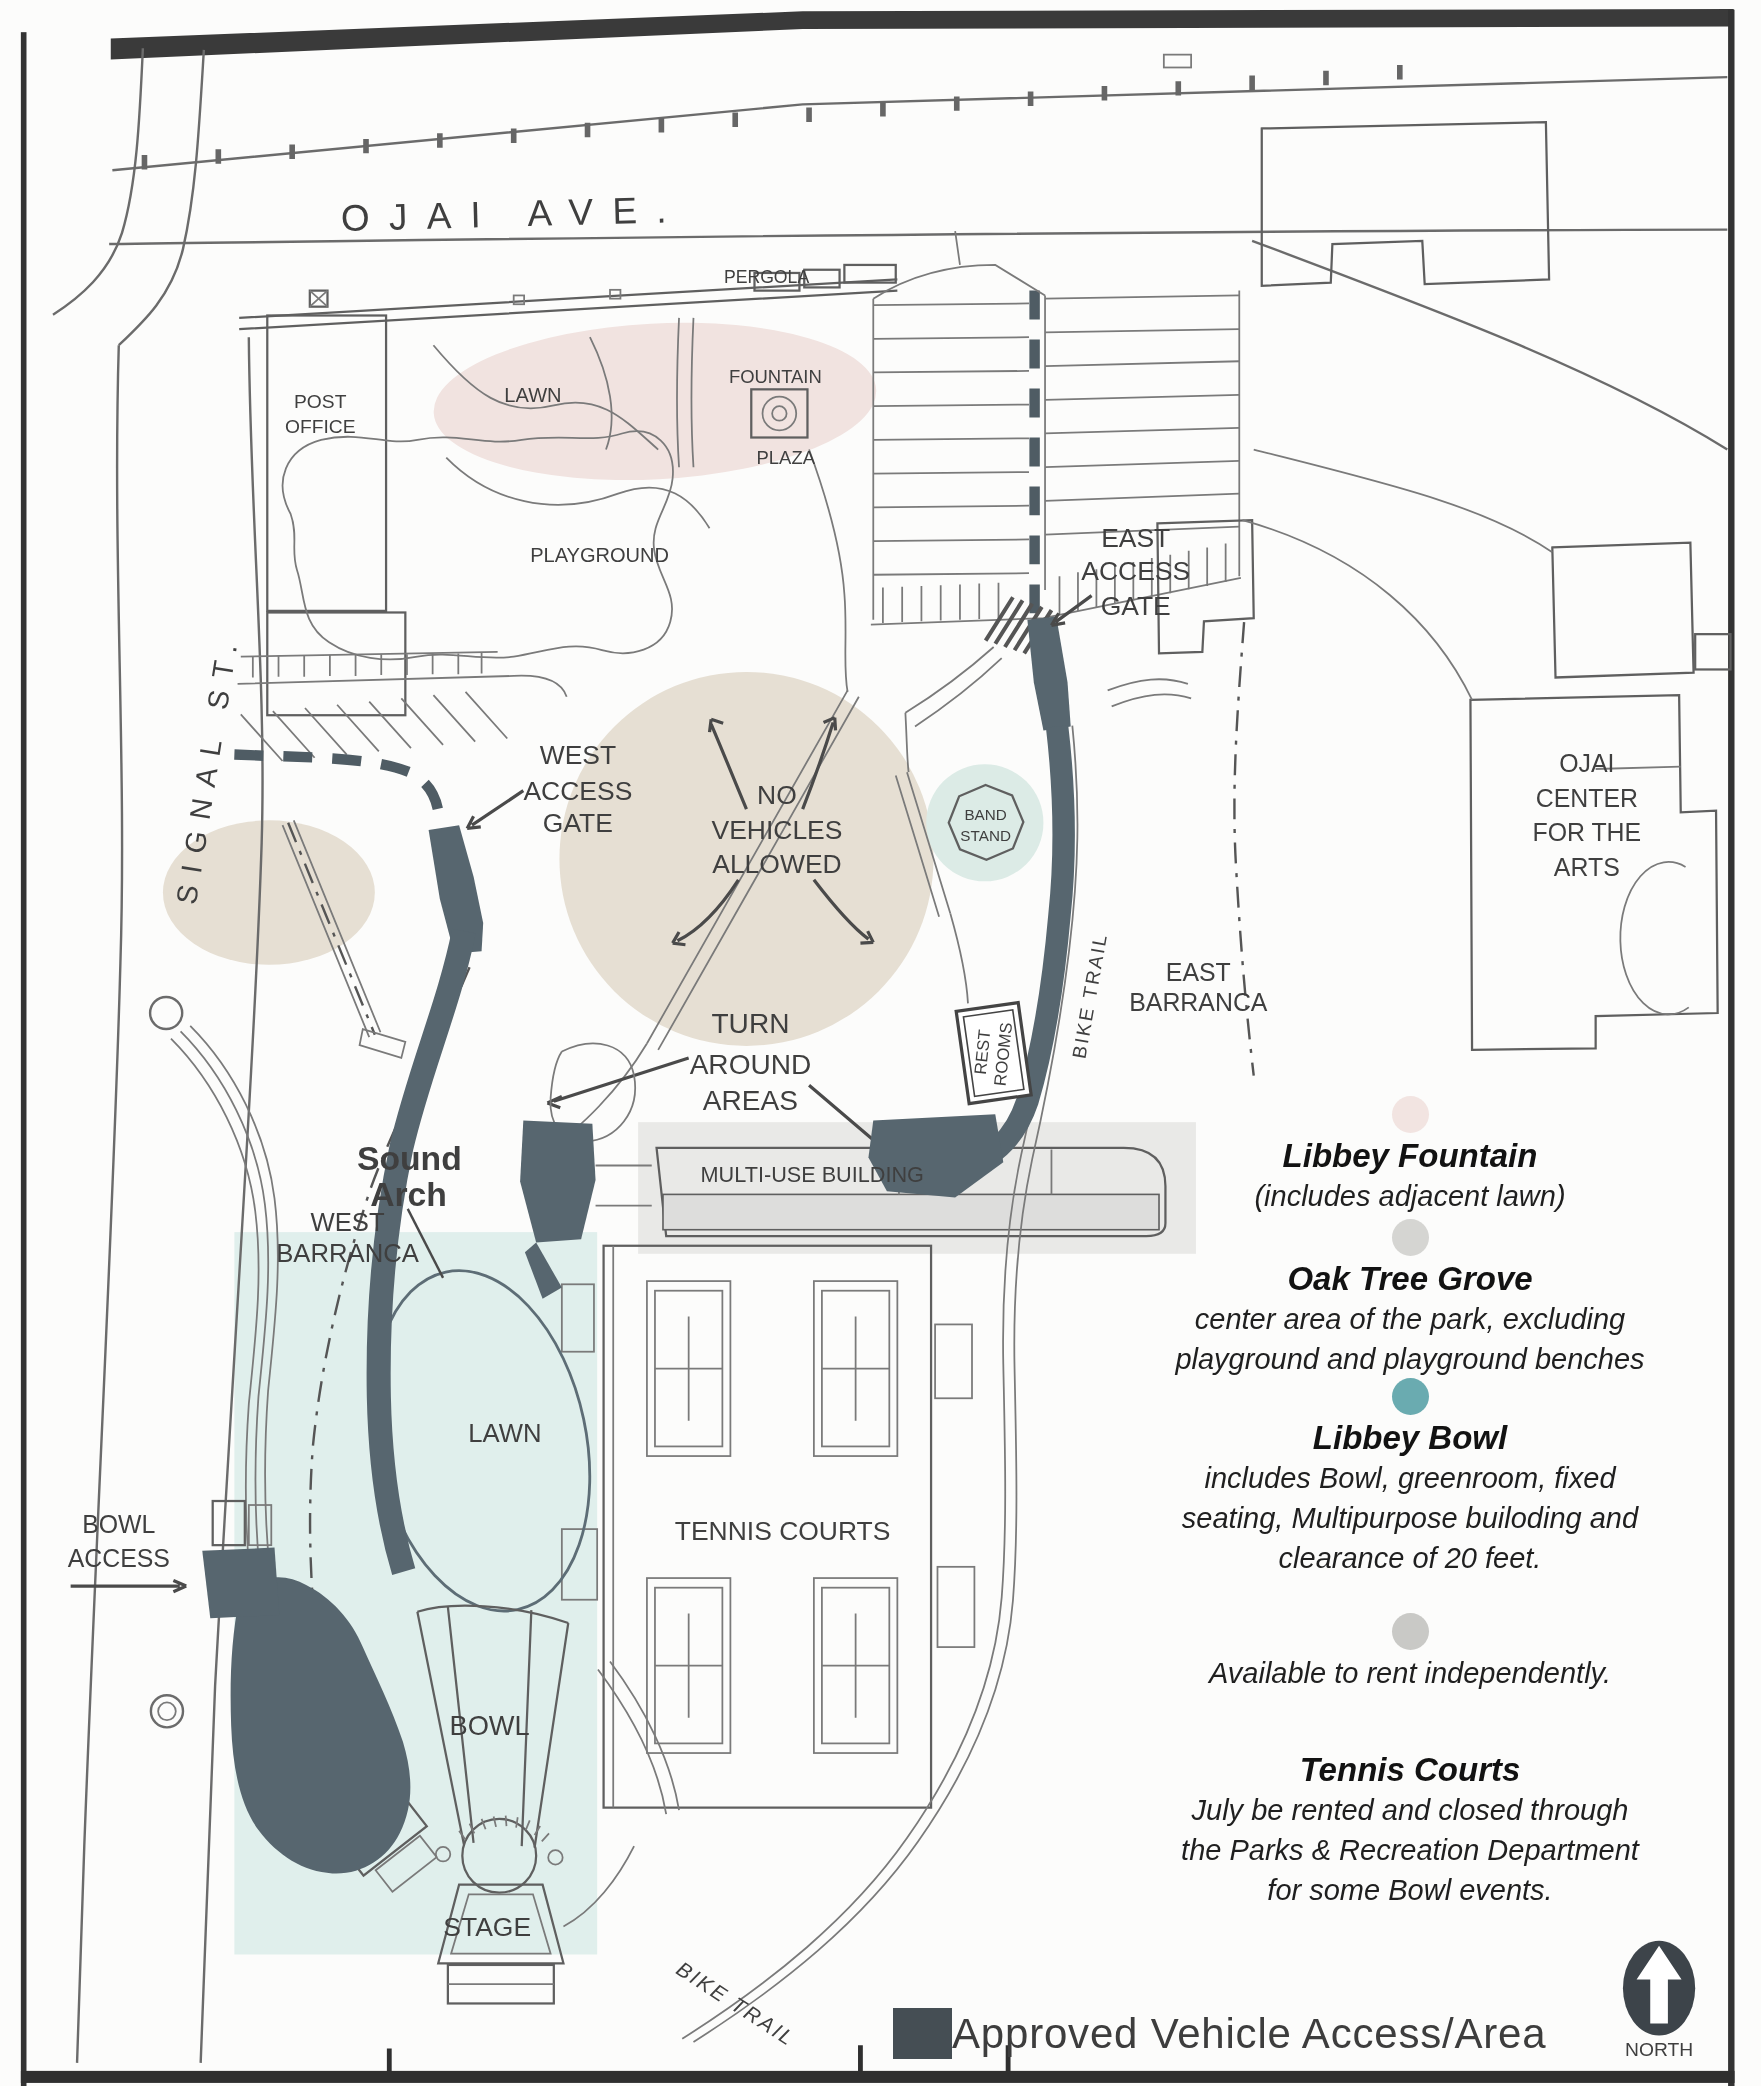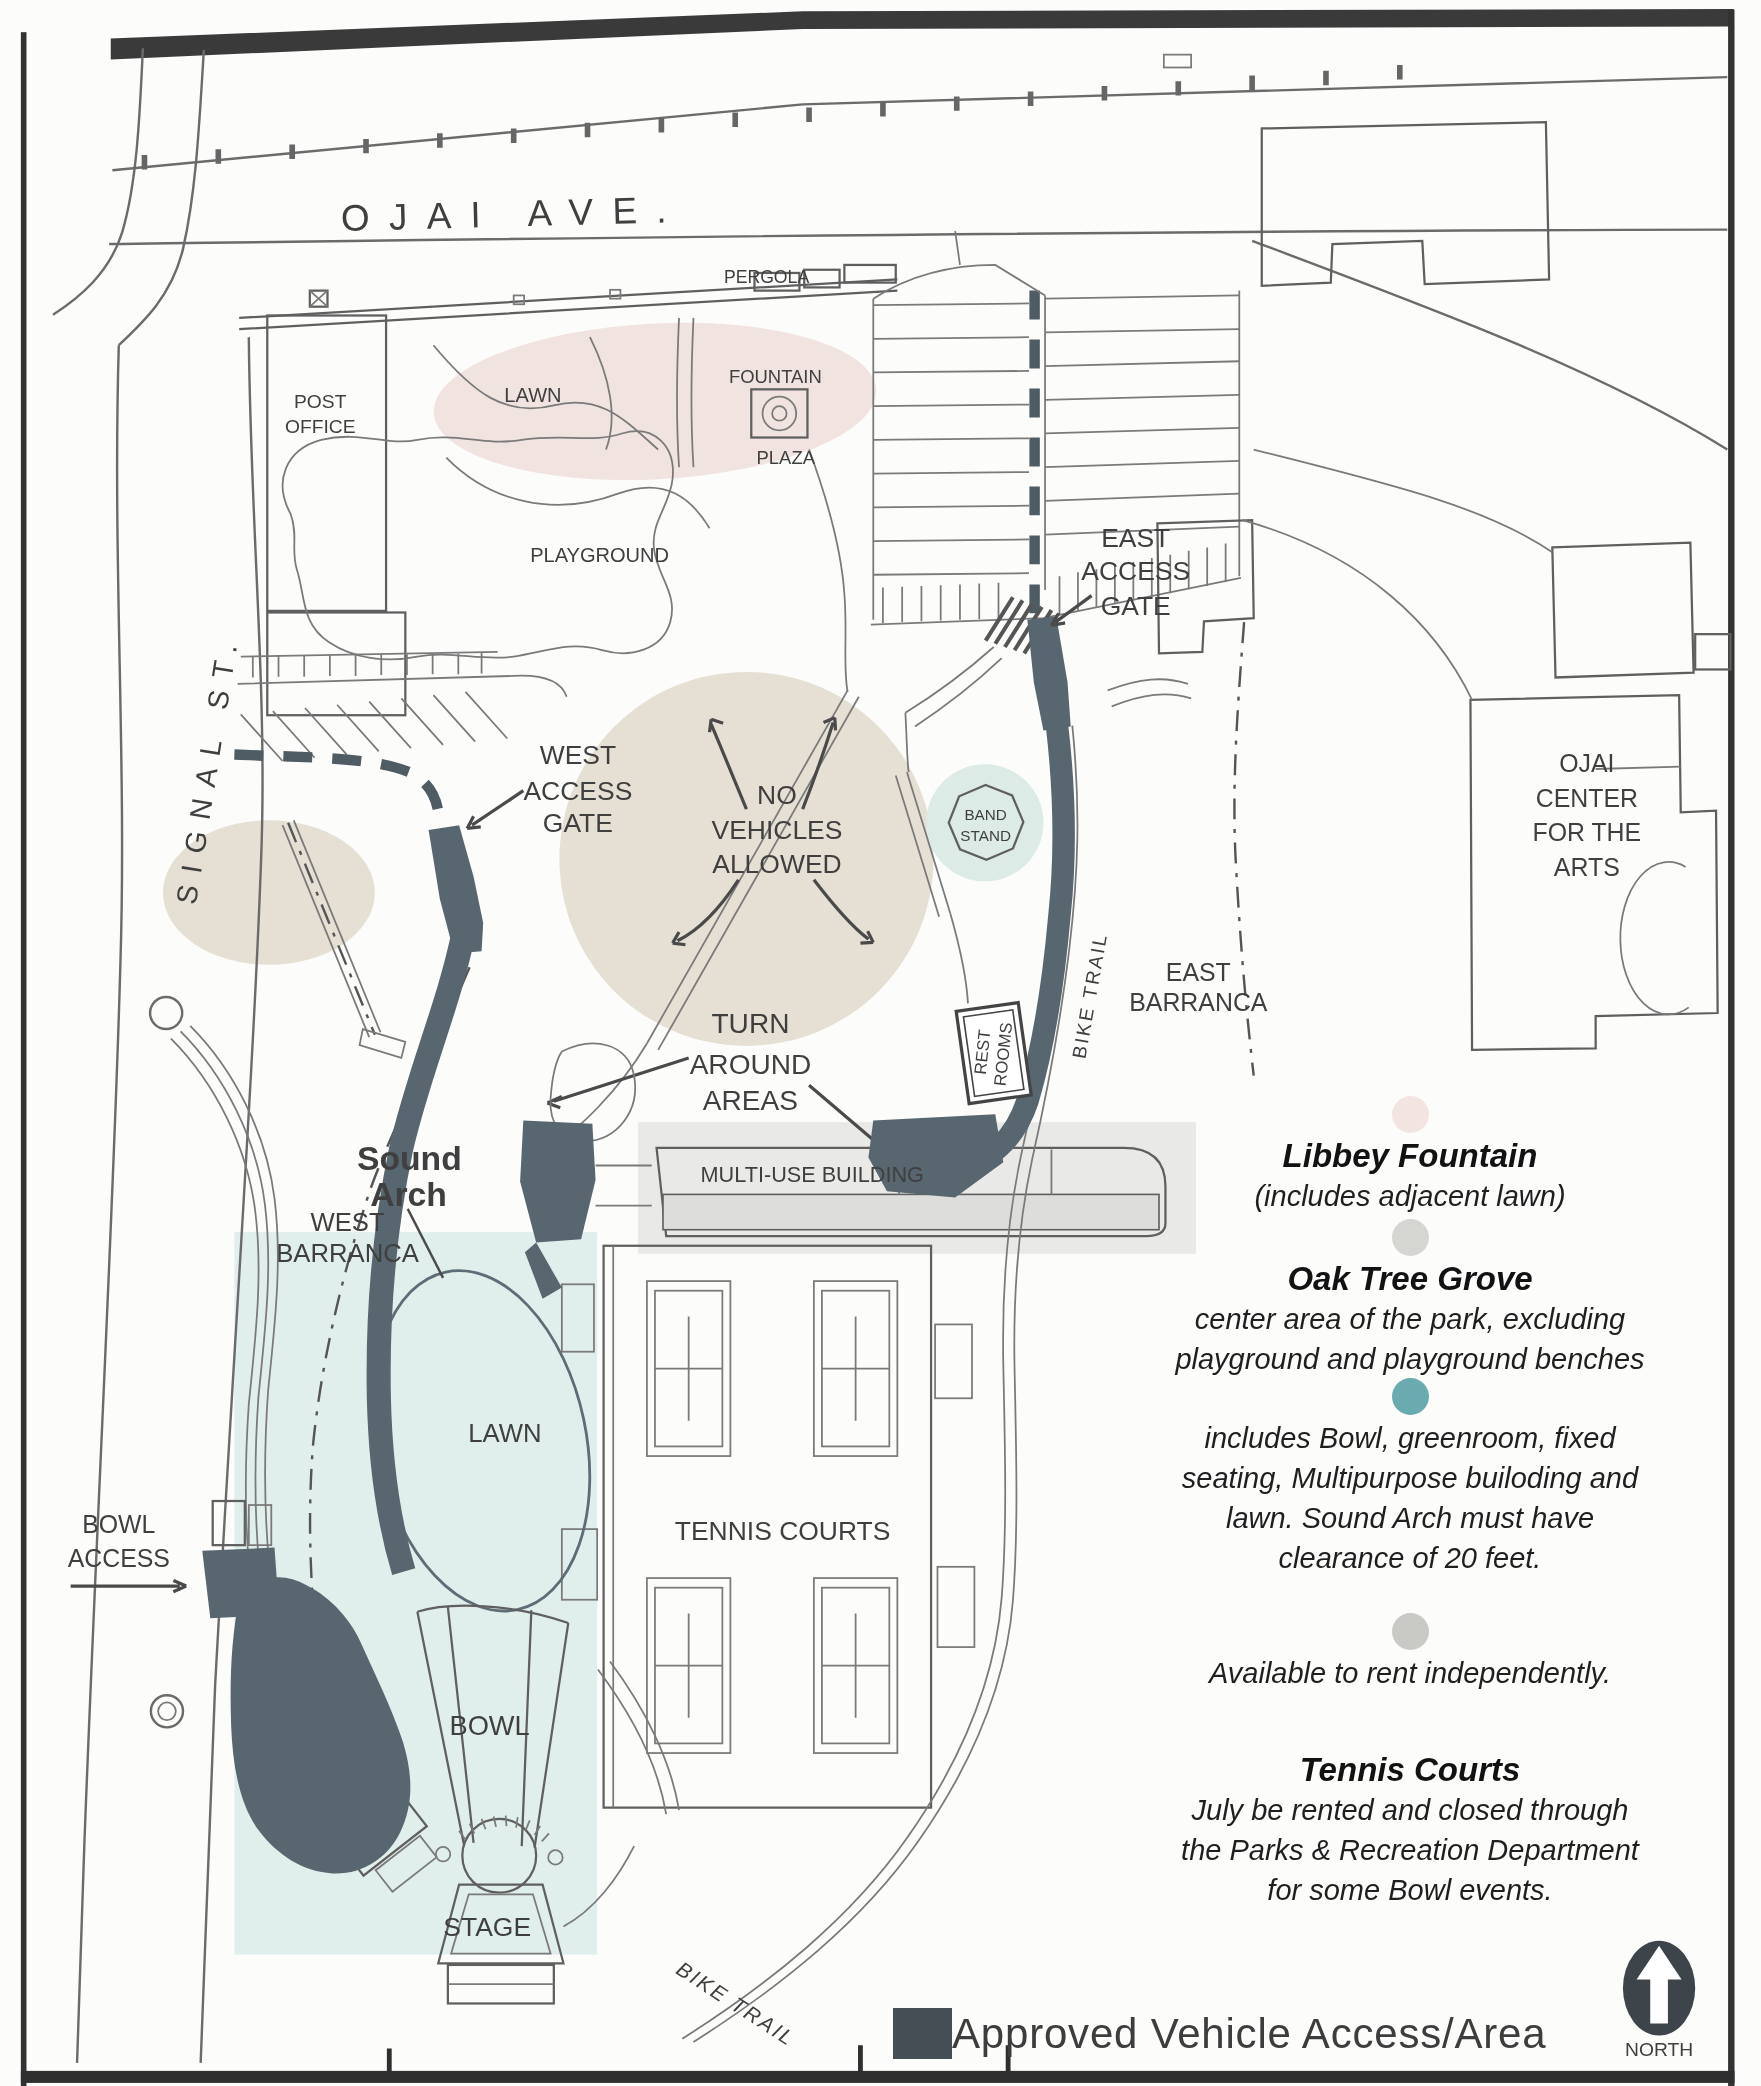--- a/index.html
+++ b/index.html
@@ -321,23 +321,23 @@
     <div class="lline">(includes adjacent lawn)</div>
   </div>
   <div class="legend-item" style="top:1219px">
     <div class="ldot" style="background-color: rgb(213, 213, 210);"></div>
     <div class="ltitle">Oak Tree Grove</div>
     <div class="lline">center area of the park, excluding</div>
     <div class="lline">playground and playground benches</div>
   </div>
   <div class="legend-item" style="top:1378px">
     <div class="ldot" style="background-color: rgb(106, 171, 176);"></div>
+    <div class="ltitle">Libbey Bowl</div>
     <div class="lline">includes Bowl, greenroom, fixed</div>
     <div class="lline">seating, Multipurpose builoding and</div>
-    <div class="lline">lawn. Sound Arch must have</div>
     <div class="lline">clearance of 20 feet.</div>
   </div>
   <div class="legend-item" style="top:1613px">
     <div class="ldot" style="background-color: rgb(201, 201, 198);"></div>
     <div class="lline">Available to rent independently.</div>
   </div>
   <div class="legend-item" style="top:1750px">
     <div class="ltitle">Tennis Courts</div>
     <div class="lline">July be rented and closed through</div>
     <div class="lline">the Parks &amp; Recreation Department</div>

